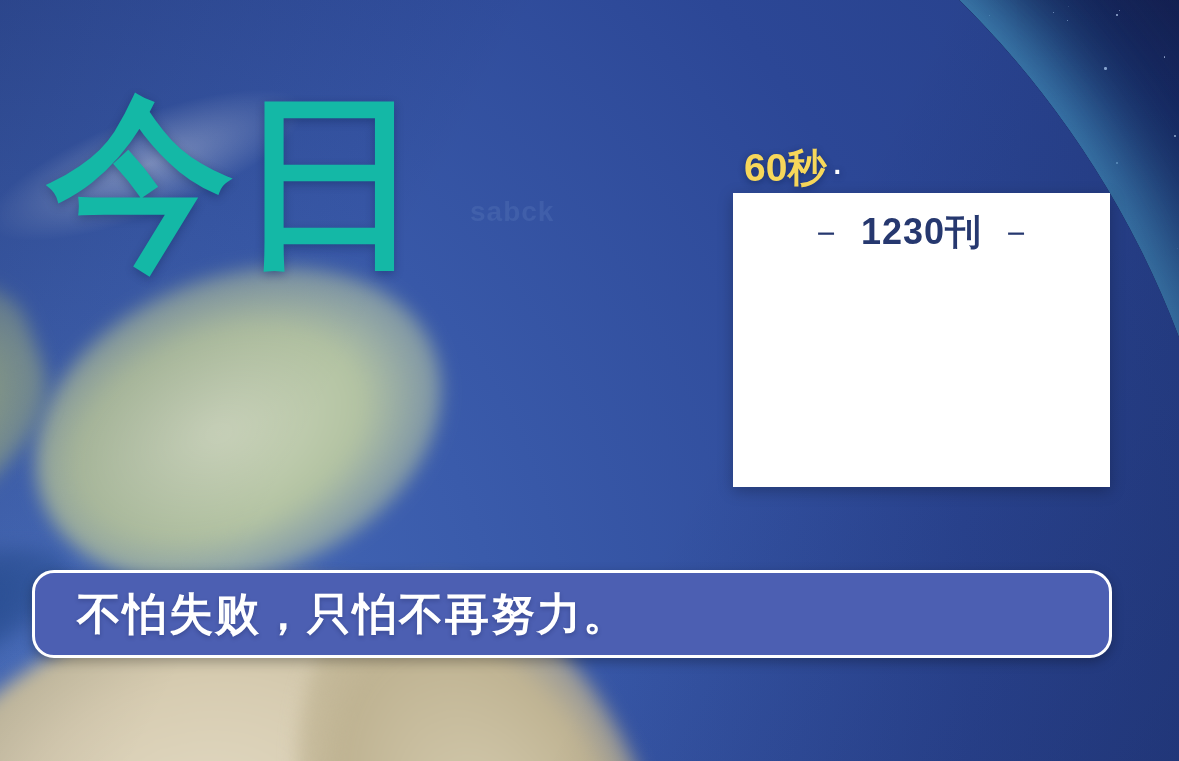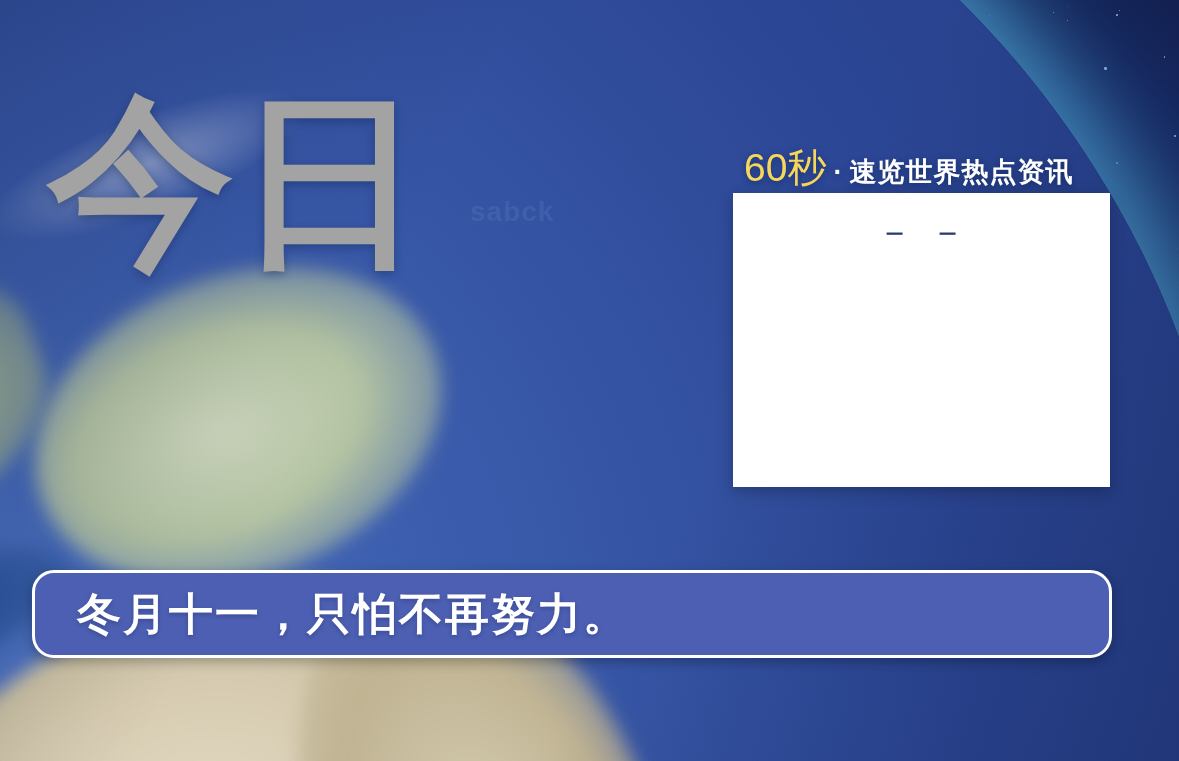--- a/index.html
+++ b/index.html
@@ -67,39 +67,39 @@
     color:rgba(150,180,225,.13);
     white-space:nowrap;user-select:none;
   }
 
   
   .title-block{position:absolute;left:48px;top:96px;line-height:.92;}
   .t-line{
     font-family:"DejaVu Sans","Liberation Sans",sans-serif;
     font-weight:700;font-size:186px;letter-spacing:4px;white-space:nowrap;
   }
-  .t-jinri{color:#a3a3a3;text-shadow:0 3px 10px rgba(0,20,60,.30);}
+  .t-jinri{color:#14b8a6;text-shadow:0 3px 10px rgba(0,20,60,.30);}
   .t-xinwen{color:#ffffff;margin-top:4px;text-shadow:0 3px 12px rgba(10,30,70,.35);}
 
   
   .date-badge{
     position:absolute;left:911px;top:63px;
     height:36px;display:flex;align-items:center;justify-content:center;
     padding:0 15px;border-radius:9px;background:#ffffff;
     color:#17275e;font-size:23px;font-weight:700;letter-spacing:0px;white-space:nowrap;
     box-shadow:0 2px 6px rgba(0,0,0,.22);
   }
 
   
   .tagline{
     position:absolute;left:744px;top:141px;
     display:flex;align-items:baseline;white-space:nowrap;
     text-shadow:0 2px 7px rgba(5,20,60,.45);
   }
-  .tag-60{font-size:39px;font-weight:400;color:#f7d75a;letter-spacing:0px;}
+  .tag-60{font-size:39px;font-weight:700;color:#f7d75a;letter-spacing:0px;}
   .tag-dot{font-size:27px;font-weight:700;color:#ffffff;margin:0 7px;}
   .tag-rest{font-size:27px;font-weight:700;color:#ffffff;letter-spacing:1px;}
 
   
   .info-card{
     position:absolute;left:733px;top:193px;width:377px;height:294px;
     background:#ffffff;
     display:flex;flex-direction:column;align-items:center;
     box-shadow:0 4px 14px rgba(0,0,0,.25);
   }
@@ -336,27 +336,27 @@
   <div class="watermark">sabck</div>
 
   <div class="title-block">
     <div class="t-line t-jinri">今日</div>
   </div>
 
 
   <div class="tagline">
     <span class="tag-60">60秒</span>
     <span class="tag-dot">·</span>
-    <span class="tag-rest">速览世界热点资讯</span>
   </div>
 
   <div class="info-card">
     <div class="issue">
       <span class="dash">－</span>
+      <span>1230刊</span>
       <span class="dash">－</span>
     </div>
   </div>
 
   <div class="quote-bar">
-    <div class="quote-text">冬月十一，只怕不再努力。</div>
+    <div class="quote-text">不怕失败，只怕不再努力。</div>
   </div>
 
 </div>
 
 </body></html>

